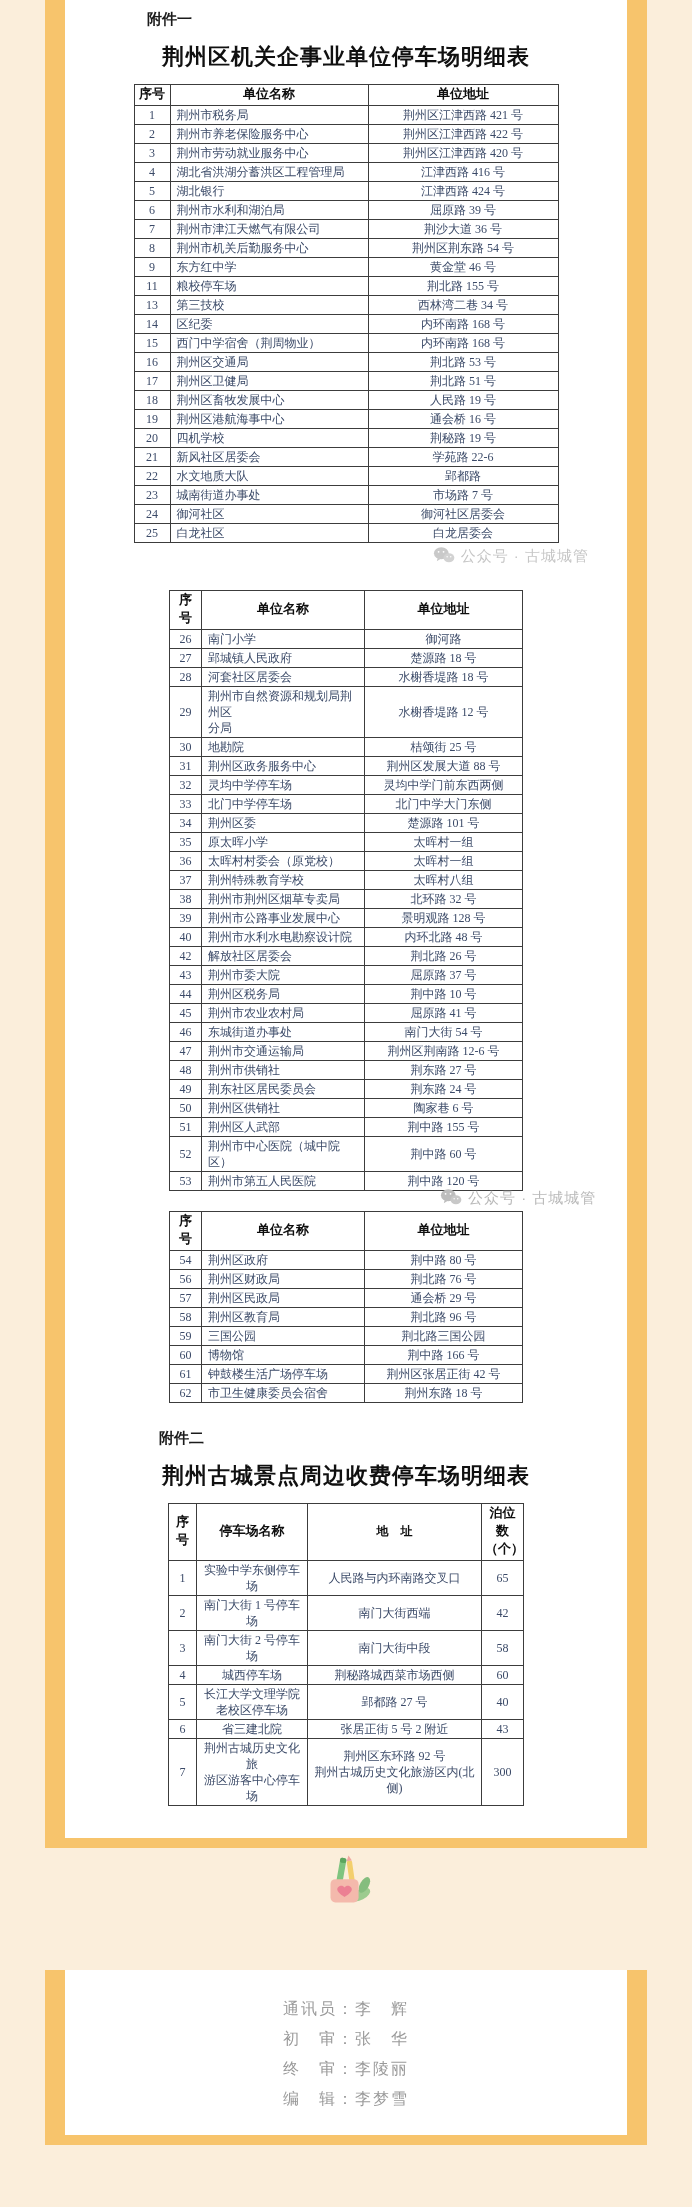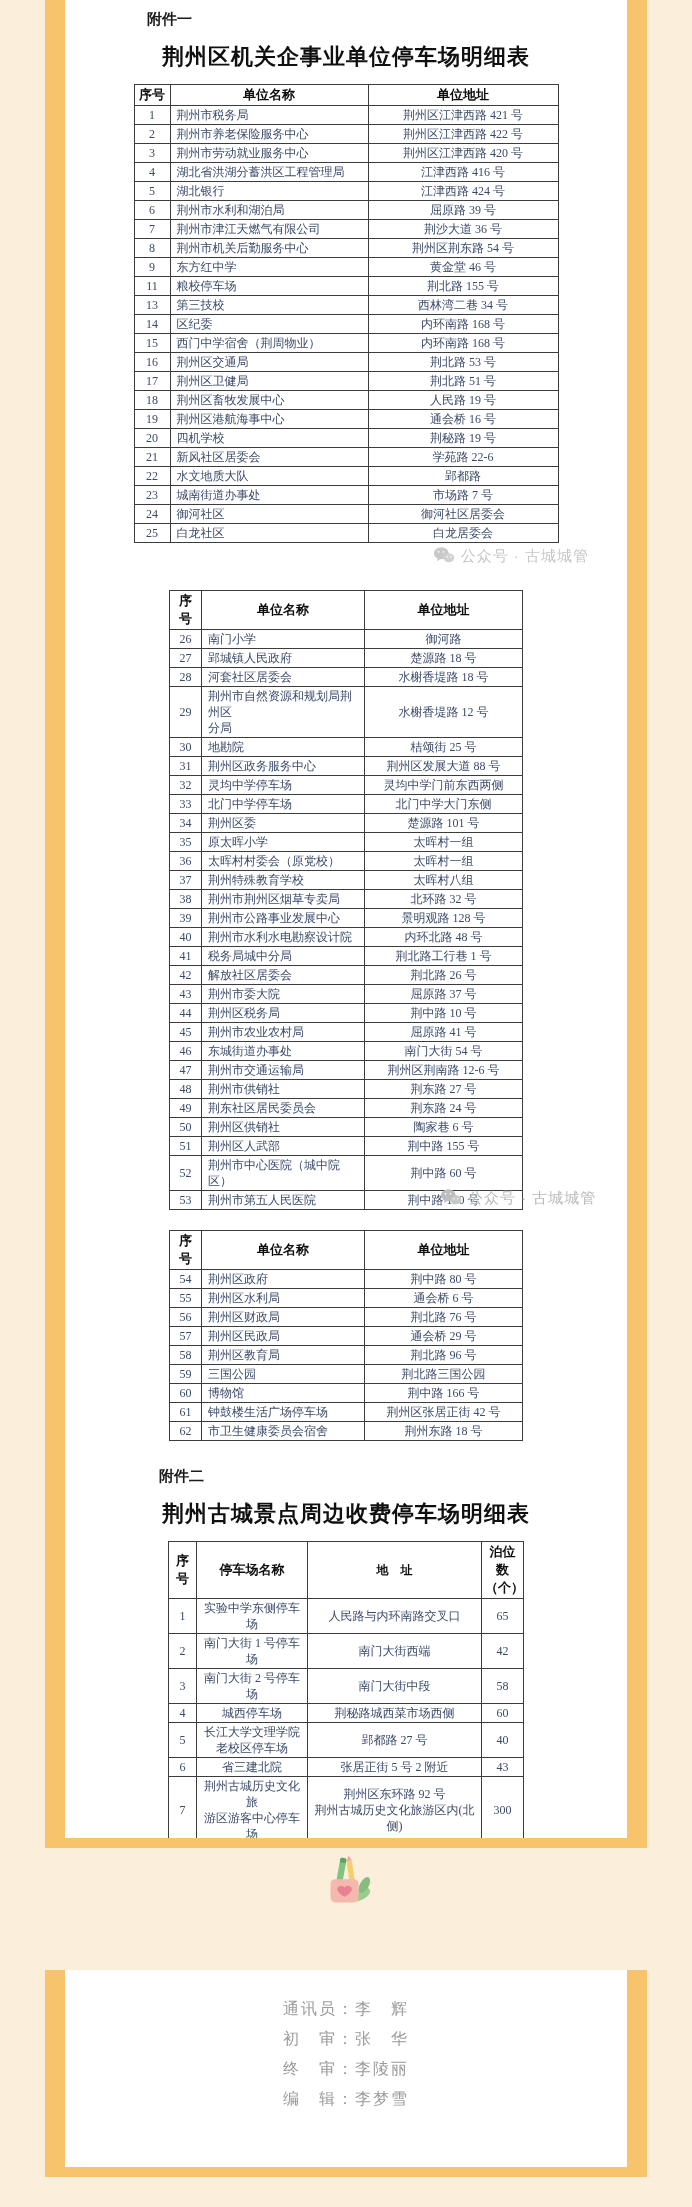--- a/index.html
+++ b/index.html
@@ -18,21 +18,21 @@
     overflow:hidden;
     position:relative;
   }
   .panel{
     margin:0 45px;
     background:#ffffff;
     border-left:20px solid var(--orange);
     border-right:20px solid var(--orange);
   }
   .panel1{height:1838px;position:relative;overflow:hidden;}
-  .panel2{height:197px;padding-top:24px;}
+  .panel2{height:165px;padding-top:24px;}
   .hbar{margin:0 45px;height:10px;background:var(--orange);}
   .att-label{
     margin:10px 0 0 82px;
     font-size:15px;font-weight:bold;color:var(--ink);
     font-family:"Liberation Sans","DejaVu Sans",sans-serif;
   }
   .doc-title{
     margin-top:13px;
     text-align:center;
     font-size:22px;font-weight:bold;color:#101010;
@@ -50,21 +50,21 @@
     border:1px solid var(--border);
     text-align:center;
     padding:1px 3px;
     line-height:16px;
     white-space:pre-line;
     overflow:hidden;
   }
   th{
     font-size:13px;line-height:18px;
     font-weight:bold;color:#0e0e0e;
-    font-family:Liberation Serif, serif;
+    font-family:Liberation Mono, monospace;
   }
   .t1{width:424px;}
   .t1 .c-no{width:36px;}
   .t1 .c-name{width:198px;}
   .t1 .c-addr{width:190px;}
   .t2{width:353px;}
   .t2 .c-no{width:32px;}
   .t2 .c-name{width:163px;}
   .t2 .c-addr{width:158px;}
   .unit-table td.c-name{text-align:left;padding-left:6px;}
@@ -343,25 +343,20 @@
         <td class="c-no">39</td>
         <td class="c-name">荆州市公路事业发展中心</td>
         <td class="c-addr">景明观路 128 号</td>
       </tr>
         <tr style="">
         <td class="c-no">40</td>
         <td class="c-name">荆州市水利水电勘察设计院</td>
         <td class="c-addr">内环北路 48 号</td>
       </tr>
         <tr style="">
-        <td class="c-no">41</td>
-        <td class="c-name">税务局城中分局</td>
-        <td class="c-addr">荆北路工行巷 1 号</td>
-      </tr>
-        <tr style="">
         <td class="c-no">42</td>
         <td class="c-name">解放社区居委会</td>
         <td class="c-addr">荆北路 26 号</td>
       </tr>
         <tr style="">
         <td class="c-no">43</td>
         <td class="c-name">荆州市委大院</td>
         <td class="c-addr">屈原路 37 号</td>
       </tr>
         <tr style="">
@@ -424,25 +419,20 @@
         <th class="c-name">单位名称</th>
         <th class="c-addr">单位地址</th>
       </tr>
     </thead>
     <tbody>
 
     <tr style="">
         <td class="c-no">54</td>
         <td class="c-name">荆州区政府</td>
         <td class="c-addr">荆中路 80 号</td>
-      </tr>
-        <tr style="">
-        <td class="c-no">55</td>
-        <td class="c-name">荆州区水利局</td>
-        <td class="c-addr">通会桥 6 号</td>
       </tr>
         <tr style="">
         <td class="c-no">56</td>
         <td class="c-name">荆州区财政局</td>
         <td class="c-addr">荆北路 76 号</td>
       </tr>
         <tr style="">
         <td class="c-no">57</td>
         <td class="c-name">荆州区民政局</td>
         <td class="c-addr">通会桥 29 号</td>

